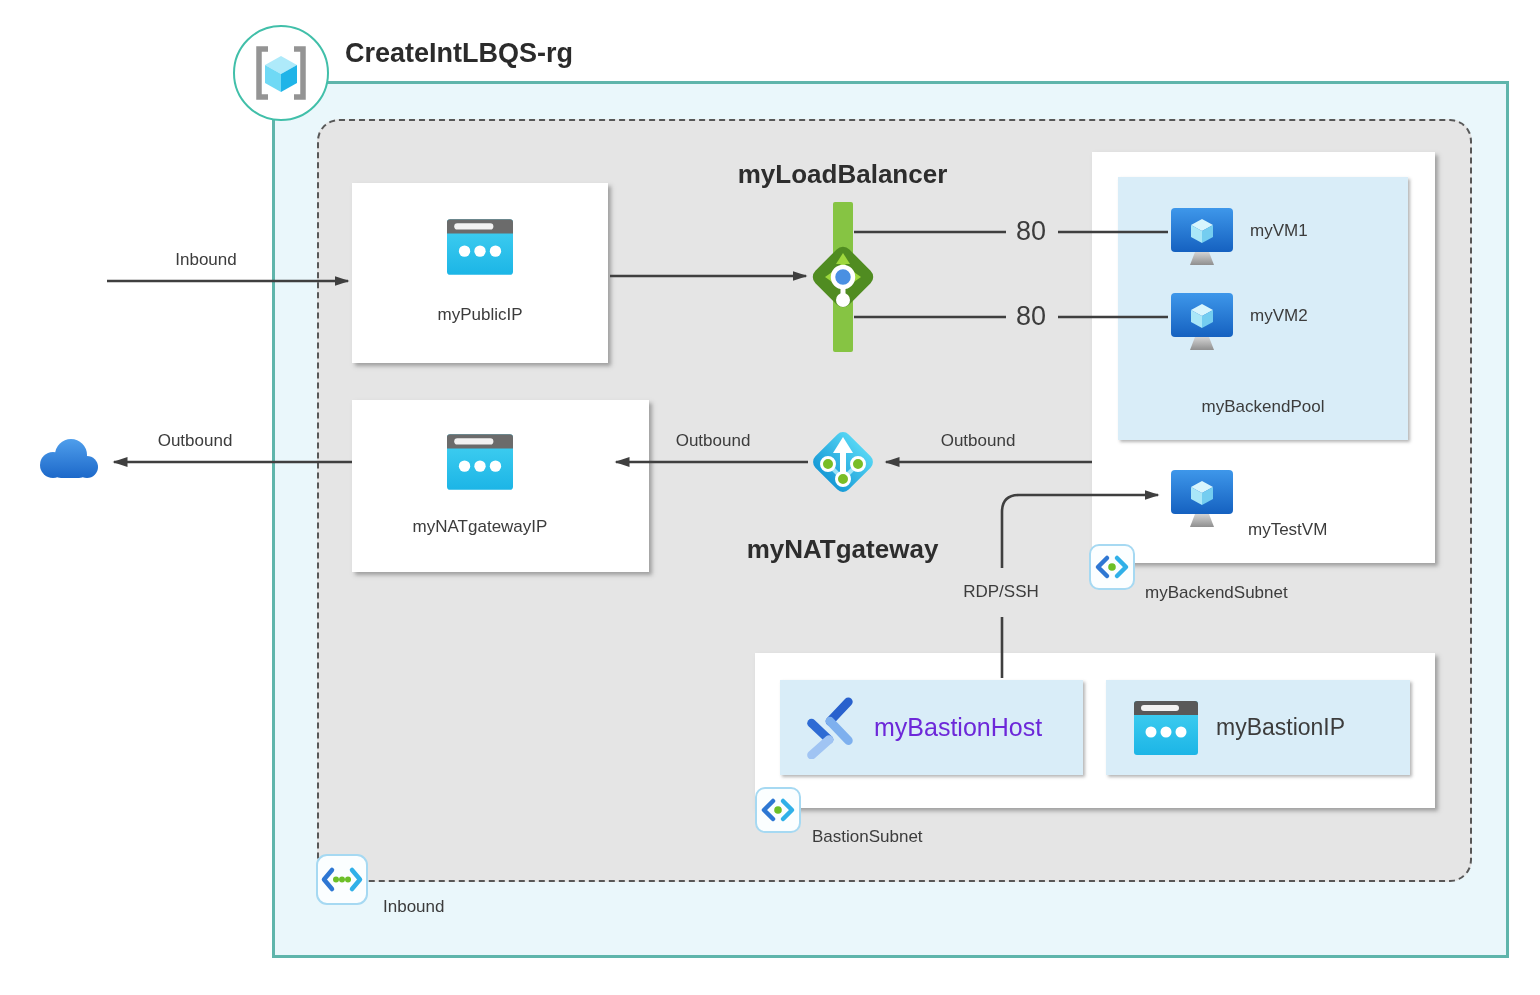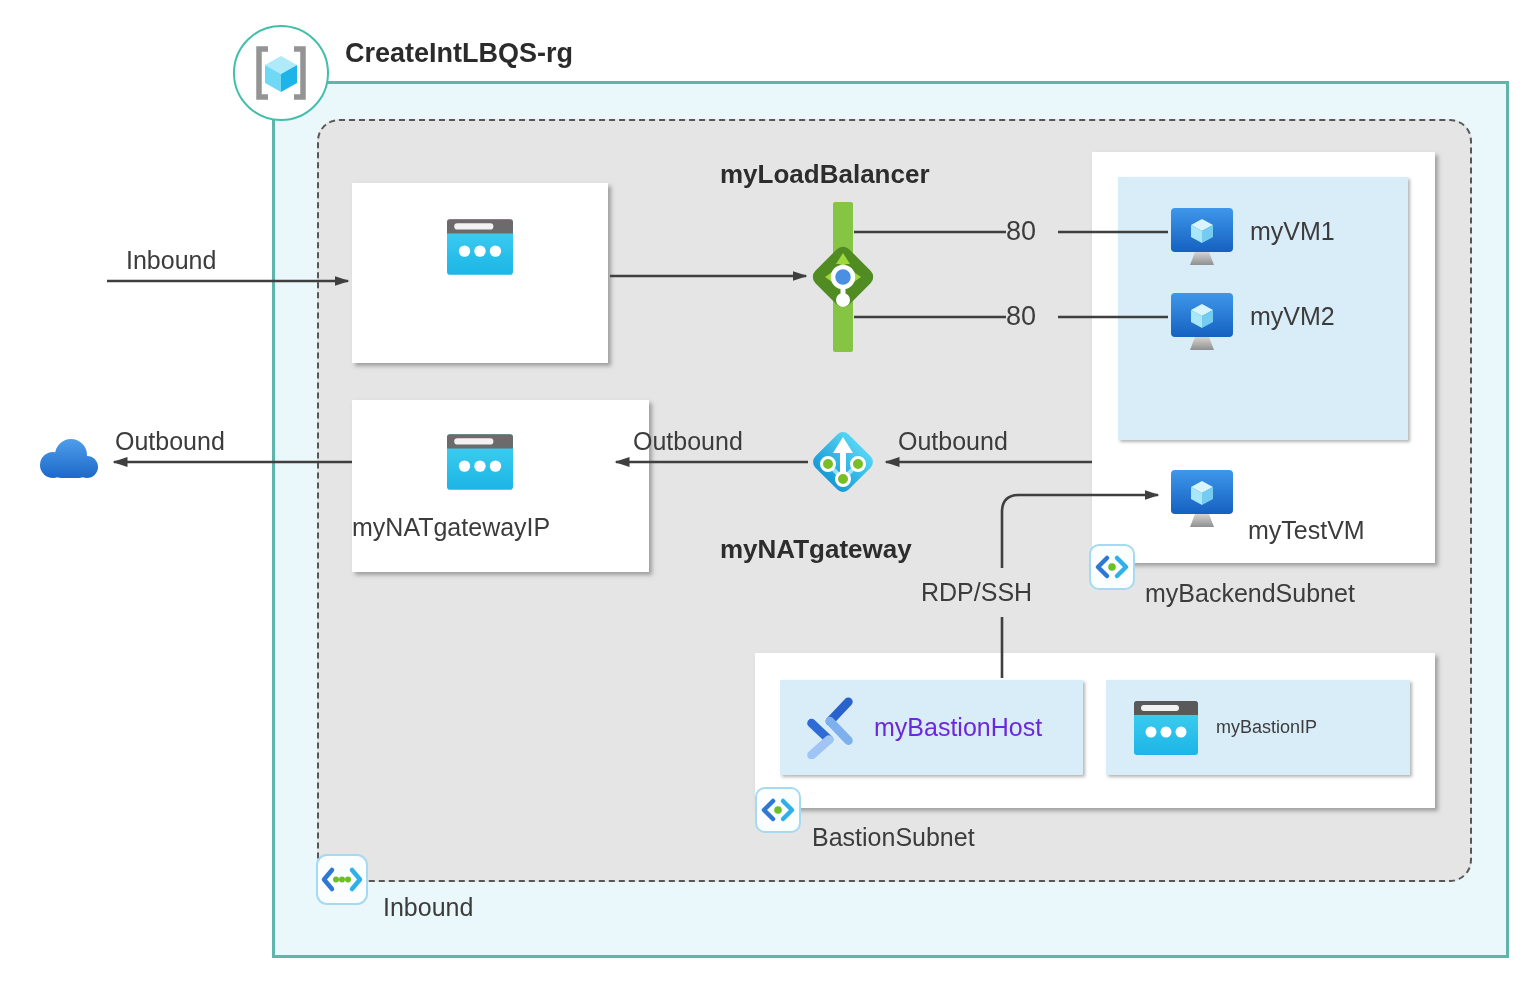--- a/index.html
+++ b/index.html
@@ -5,22 +5,22 @@
   html,body{margin:0;padding:0;background:#fff;}
   #canvas{
     position:relative;width:1540px;height:995px;background:#fff;overflow:hidden;
     font-family:"Liberation Sans", sans-serif;color:#3c3c3c;
   }
   .region{position:absolute;box-sizing:border-box;}
   .rg-region{background:#eaf7fb;border:3px solid #5fb5ab;}
   .vnet-region{background:#e5e5e5;border:2px dashed #575757;border-radius:22px;}
   .white-box{position:absolute;background:#ffffff;box-shadow:3px 3px 4px rgba(90,90,90,.5);}
   .blue-box{position:absolute;background:#d9edf8;box-shadow:2px 2px 3px rgba(90,90,90,.45);}
-  .lbl{position:absolute;font-size:25px;color:#3c3c3c;white-space:nowrap;line-height:28px;}
-  .lbl-c{text-align:left;}
+  .lbl{position:absolute;font-size:17px;color:#3c3c3c;white-space:nowrap;line-height:28px;}
+  .lbl-c{text-align:center;}
   .lbl-b{font-weight:700;font-size:26px;color:#2d2d2d;}
   .title{position:absolute;font-size:27px;font-weight:700;color:#2b2b2b;white-space:nowrap;}
   .rg-badge{
     position:absolute;width:96px;height:96px;border-radius:50%;
     background:#fff;border:2.5px solid #41bfa9;box-sizing:border-box;
     display:flex;align-items:center;justify-content:center;z-index:5;
   }
   .subnet-badge{position:absolute;z-index:6;}
   svg{display:block;}
   #overlay{position:absolute;left:0;top:0;z-index:4;pointer-events:none;}
@@ -56,20 +56,21 @@
             <stop offset="1" stop-color="#1cb5e6"></stop>
       </linearGradient>
         </defs>
       <rect x="0" y="0" width="64" height="54" rx="3" fill="url(#ipg)"></rect>
       <path d="M0 14 L0 3 Q0 0 3 0 L61 0 Q64 0 64 3 L64 14 Z" fill="#6b6b6b"></path>
       <rect x="7" y="4" width="38" height="6" rx="3" fill="#f2f2f2"></rect>
       <circle cx="17" cy="31" r="5.5" fill="#fff"></circle>
         <circle cx="32" cy="31" r="5.5" fill="#fff"></circle>
         <circle cx="47" cy="31" r="5.5" fill="#fff"></circle>
     </svg>
+    <div class="lbl lbl-c" style="left:0;top:118px;width:256px;">myPublicIP</div>
   </div>
 
   <div class="white-box" style="left:352px;top:400px;width:297px;height:172px;">
     <svg class="icon" style="left:95px;top:34px;" width="66" height="56" viewBox="0 0 64 54">
       <rect x="0" y="0" width="64" height="54" rx="3" fill="url(#ipg)"></rect>
       <path d="M0 14 L0 3 Q0 0 3 0 L61 0 Q64 0 64 3 L64 14 Z" fill="#6b6b6b"></path>
       <rect x="7" y="4" width="38" height="6" rx="3" fill="#f2f2f2"></rect>
       <circle cx="17" cy="31" r="5.5" fill="#fff"></circle>
         <circle cx="32" cy="31" r="5.5" fill="#fff"></circle>
         <circle cx="47" cy="31" r="5.5" fill="#fff"></circle>
@@ -150,20 +151,21 @@
       </svg>
       <div class="lbl" style="left:132px;top:40px;">myVM1</div>
       <svg class="icon" style="left:52px;top:116px;" width="64" height="60" viewBox="0 0 64 60">
         <rect x="1" y="0" width="62" height="44" rx="4" fill="url(#vmg)"></rect>
         <polygon points="32,11 43,17 32,23 21,17" fill="#d8f5fd"></polygon>
         <polygon points="21,17 32,23 32,35 21,29" fill="#a9e7f8"></polygon>
         <polygon points="43,17 32,23 32,35 43,29" fill="#74cdf0"></polygon>
         <polygon points="25,44 39,44 44,57 20,57" fill="url(#stg)"></polygon>
       </svg>
       <div class="lbl" style="left:132px;top:125px;">myVM2</div>
+      <div class="lbl lbl-c" style="left:0;top:216px;width:290px;">myBackendPool</div>
     </div>
     <svg class="icon" style="left:78px;top:318px;" width="64" height="60" viewBox="0 0 64 60">
       <rect x="1" y="0" width="62" height="44" rx="4" fill="url(#vmg)"></rect>
       <polygon points="32,11 43,17 32,23 21,17" fill="#d8f5fd"></polygon>
       <polygon points="21,17 32,23 32,35 21,29" fill="#a9e7f8"></polygon>
       <polygon points="43,17 32,23 32,35 43,29" fill="#74cdf0"></polygon>
       <polygon points="25,44 39,44 44,57 20,57" fill="url(#stg)"></polygon>
     </svg>
     <div class="lbl" style="left:156px;top:328px;margin-top:36px;">myTestVM</div>
   </div>
@@ -194,21 +196,21 @@
     </div>
     <div class="blue-box" style="left:351px;top:27px;width:304px;height:95px;display:flex;align-items:center;">
       <svg style="margin-left:28px;" width="64" height="54" viewBox="0 0 64 54">
         <rect x="0" y="0" width="64" height="54" rx="3" fill="url(#ipg)"></rect>
         <path d="M0 14 L0 3 Q0 0 3 0 L61 0 Q64 0 64 3 L64 14 Z" fill="#595959"></path>
         <rect x="7" y="4" width="38" height="6" rx="3" fill="#f2f2f2"></rect>
         <circle cx="17" cy="31" r="5.5" fill="#fff"></circle>
           <circle cx="32" cy="31" r="5.5" fill="#fff"></circle>
           <circle cx="47" cy="31" r="5.5" fill="#fff"></circle>
       </svg>
-      <div style="margin-left:18px;font-size:18px;color:#3c3c3c;white-space:nowrap;">myBastionIP</div>
+      <div style="margin-left:18px;font-size:23px;color:#3c3c3c;white-space:nowrap;">myBastionIP</div>
     </div>
   </div>
 
   <div class="subnet-badge" style="left:755px;top:787px;">
     <svg width="46" height="46" viewBox="0 0 46 46">
       <rect x="1" y="1" width="44" height="44" rx="9" fill="#fbfeff" stroke="#a6d9f2" stroke-width="2"></rect>
       <g stroke-width="4.5" stroke-linecap="round" stroke-linejoin="round" fill="none">
         <path d="M18 14 L9 23 L18 32" stroke="#2e77d3"></path>
         <path d="M28 14 L37 23 L28 32" stroke="#30b0e8"></path>
       </g>

